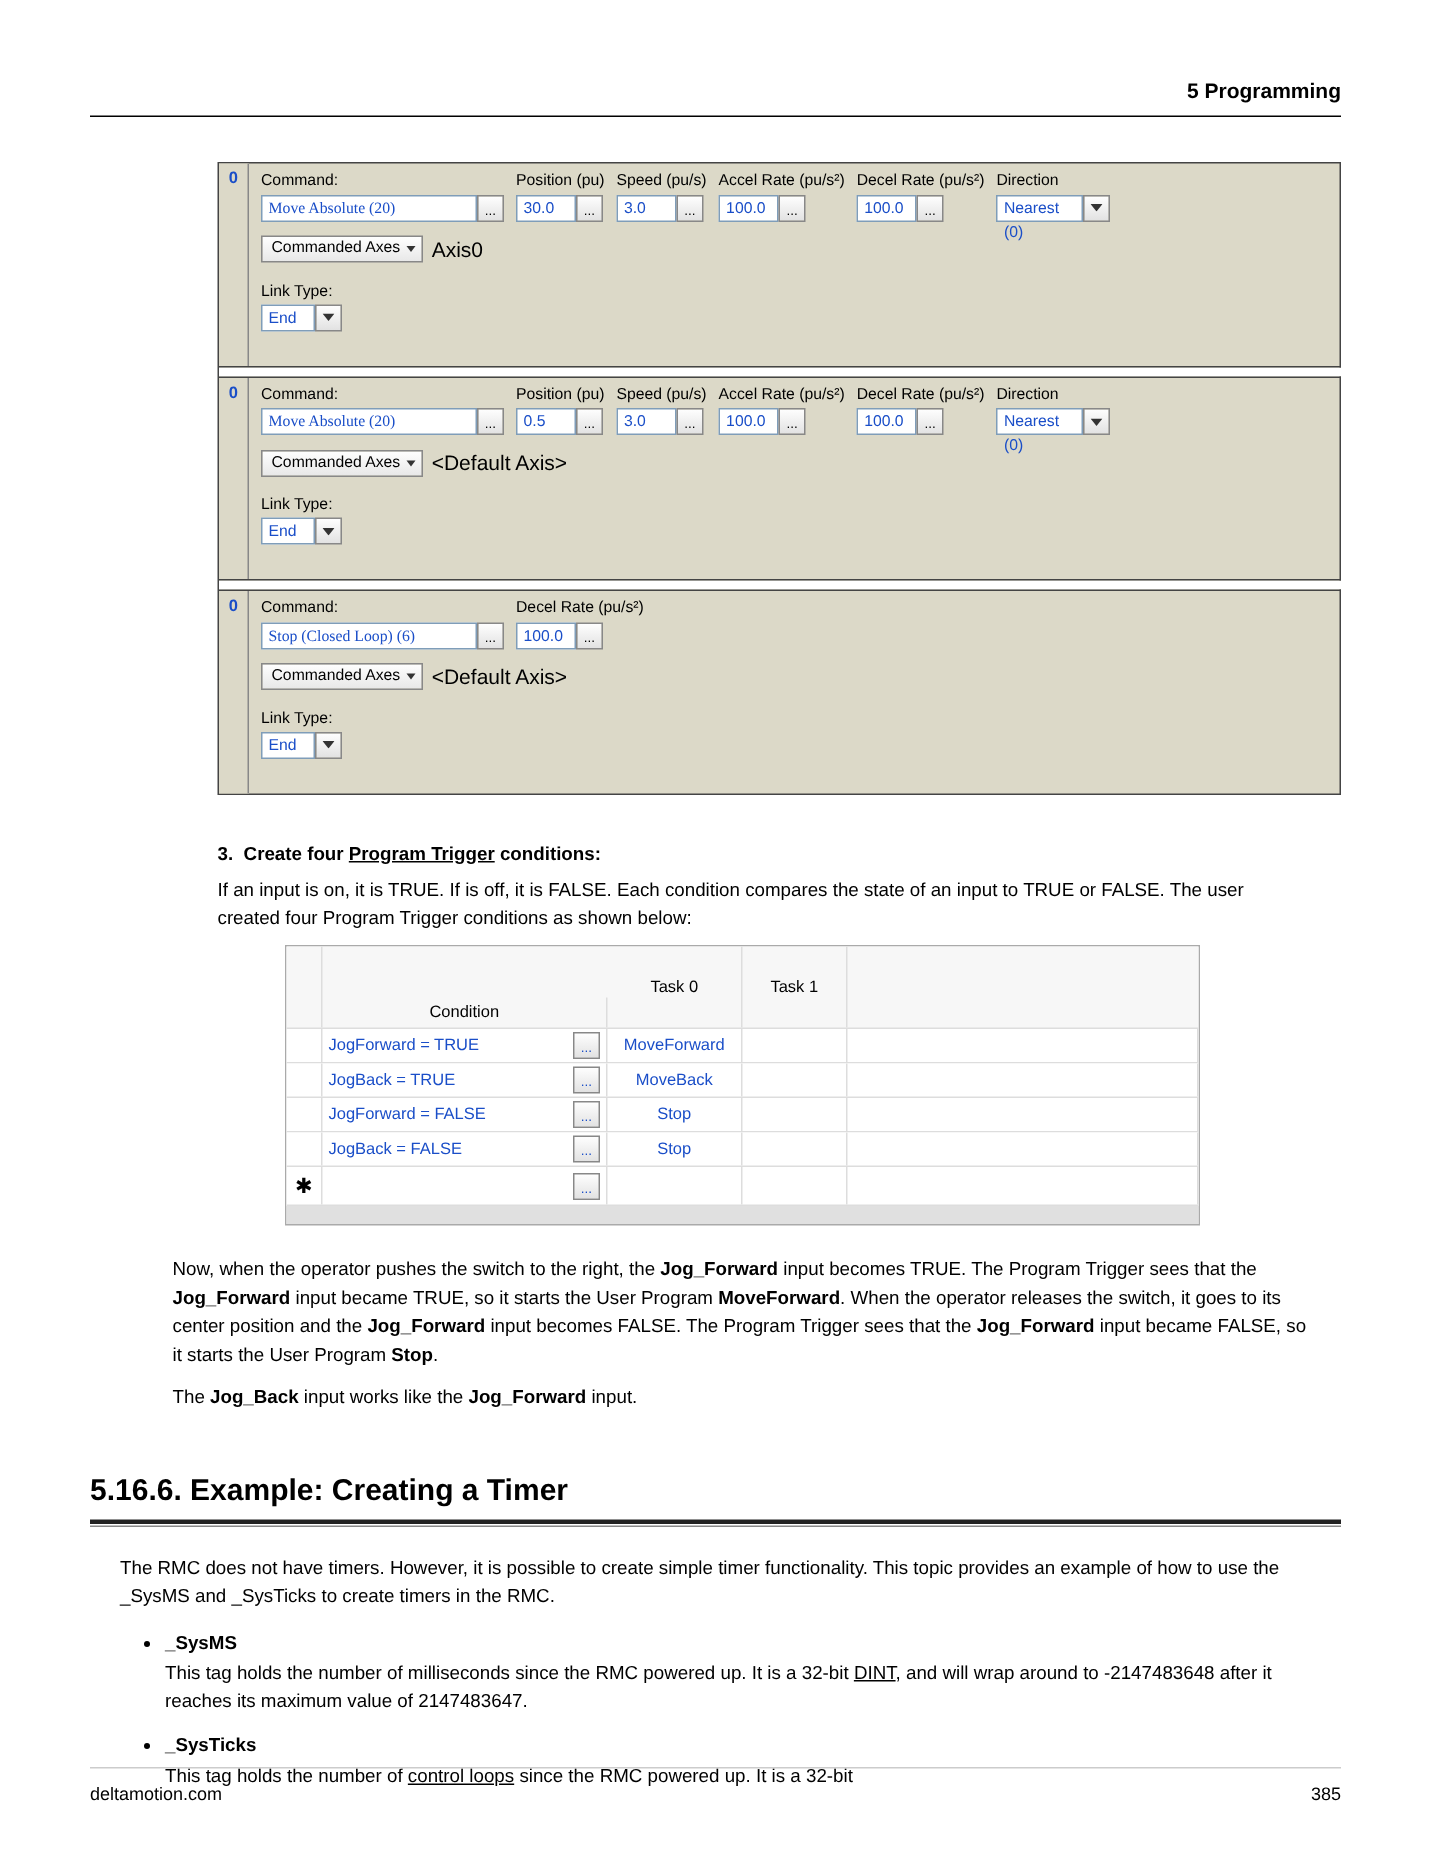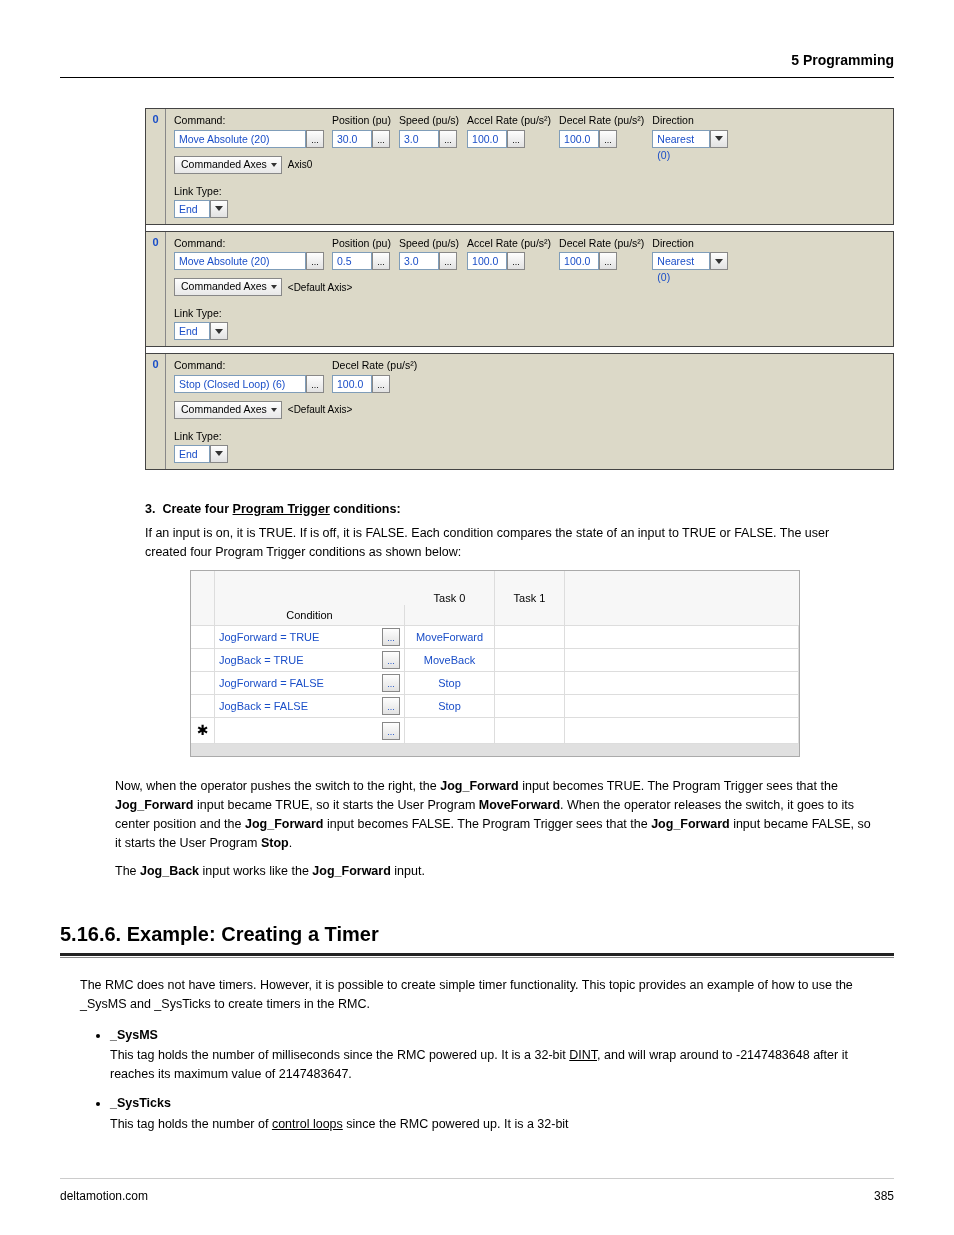--- a/index.html
+++ b/index.html
@@ -58,21 +58,21 @@
     background: #dcd9c8;
     border-right: 1px solid #888;
     text-align: center;
     color: #1a4ec8;
     font-weight: bold;
     padding-top: 2px;
     font-size: 11px;
   }
   .step-body {
     flex: 1;
-    padding: 4px 8px 6px 8px;
+    padding: 4px 8px 23px 8px;
   }
   .ctrl-row {
     display: flex;
     gap: 8px;
     flex-wrap: wrap;
   }
   .ctrl-group {
     display: flex;
     flex-direction: column;
   }
@@ -132,21 +132,21 @@
   }
   .axe-dd::after {
     content: "";
     position: absolute;
     right: 4px;
     top: 6px;
     border-left: 3px solid transparent;
     border-right: 3px solid transparent;
     border-top: 4px solid #333;
   }
-  .axe-val { font-size: 10px; }
+  .axe-val { font-size: 14px; }
   .link-lbl { margin-top: 10px; font-size: 10.5px; }
 
   
   .body-content { margin: 0 20px 0 55px; }
   .listnum { margin: 30px 0 6px 0; padding-left: 30px; }
   .listnum-title { font-weight: bold; }
   .listnum-title .u { text-decoration: underline; }
 
   
   .trigtable {
@@ -185,21 +185,21 @@
   
   h2.sect { font-size: 20px; font-weight: bold; margin: 38px 0 0 0; padding-bottom: 4px; border-bottom: 3px solid #222; }
   .sect-inner { border-bottom: 1px solid #888; height:2px; }
 
   .bullist { margin: 12px 0 0 50px; padding: 0; list-style: disc; }
   .bullist li { margin-bottom: 10px; }
   .bullist .bt { font-weight: bold; }
   .bullist .bd { margin-left: 0; margin-top: 2px; }
   .ul { text-decoration: underline; }
 
-  .w-cmd { width: 132px; }
+  .w-cmd { width: 144px; font-family: Liberation Serif, serif; }
   .w-num { width: 40px; }
   .w-dir { width: 58px; }
   .w-end { width: 36px; }
 </style>
 </head>
 <body>
 
 <div class="page">
   <div class="header-right">5  Programming</div>
 

